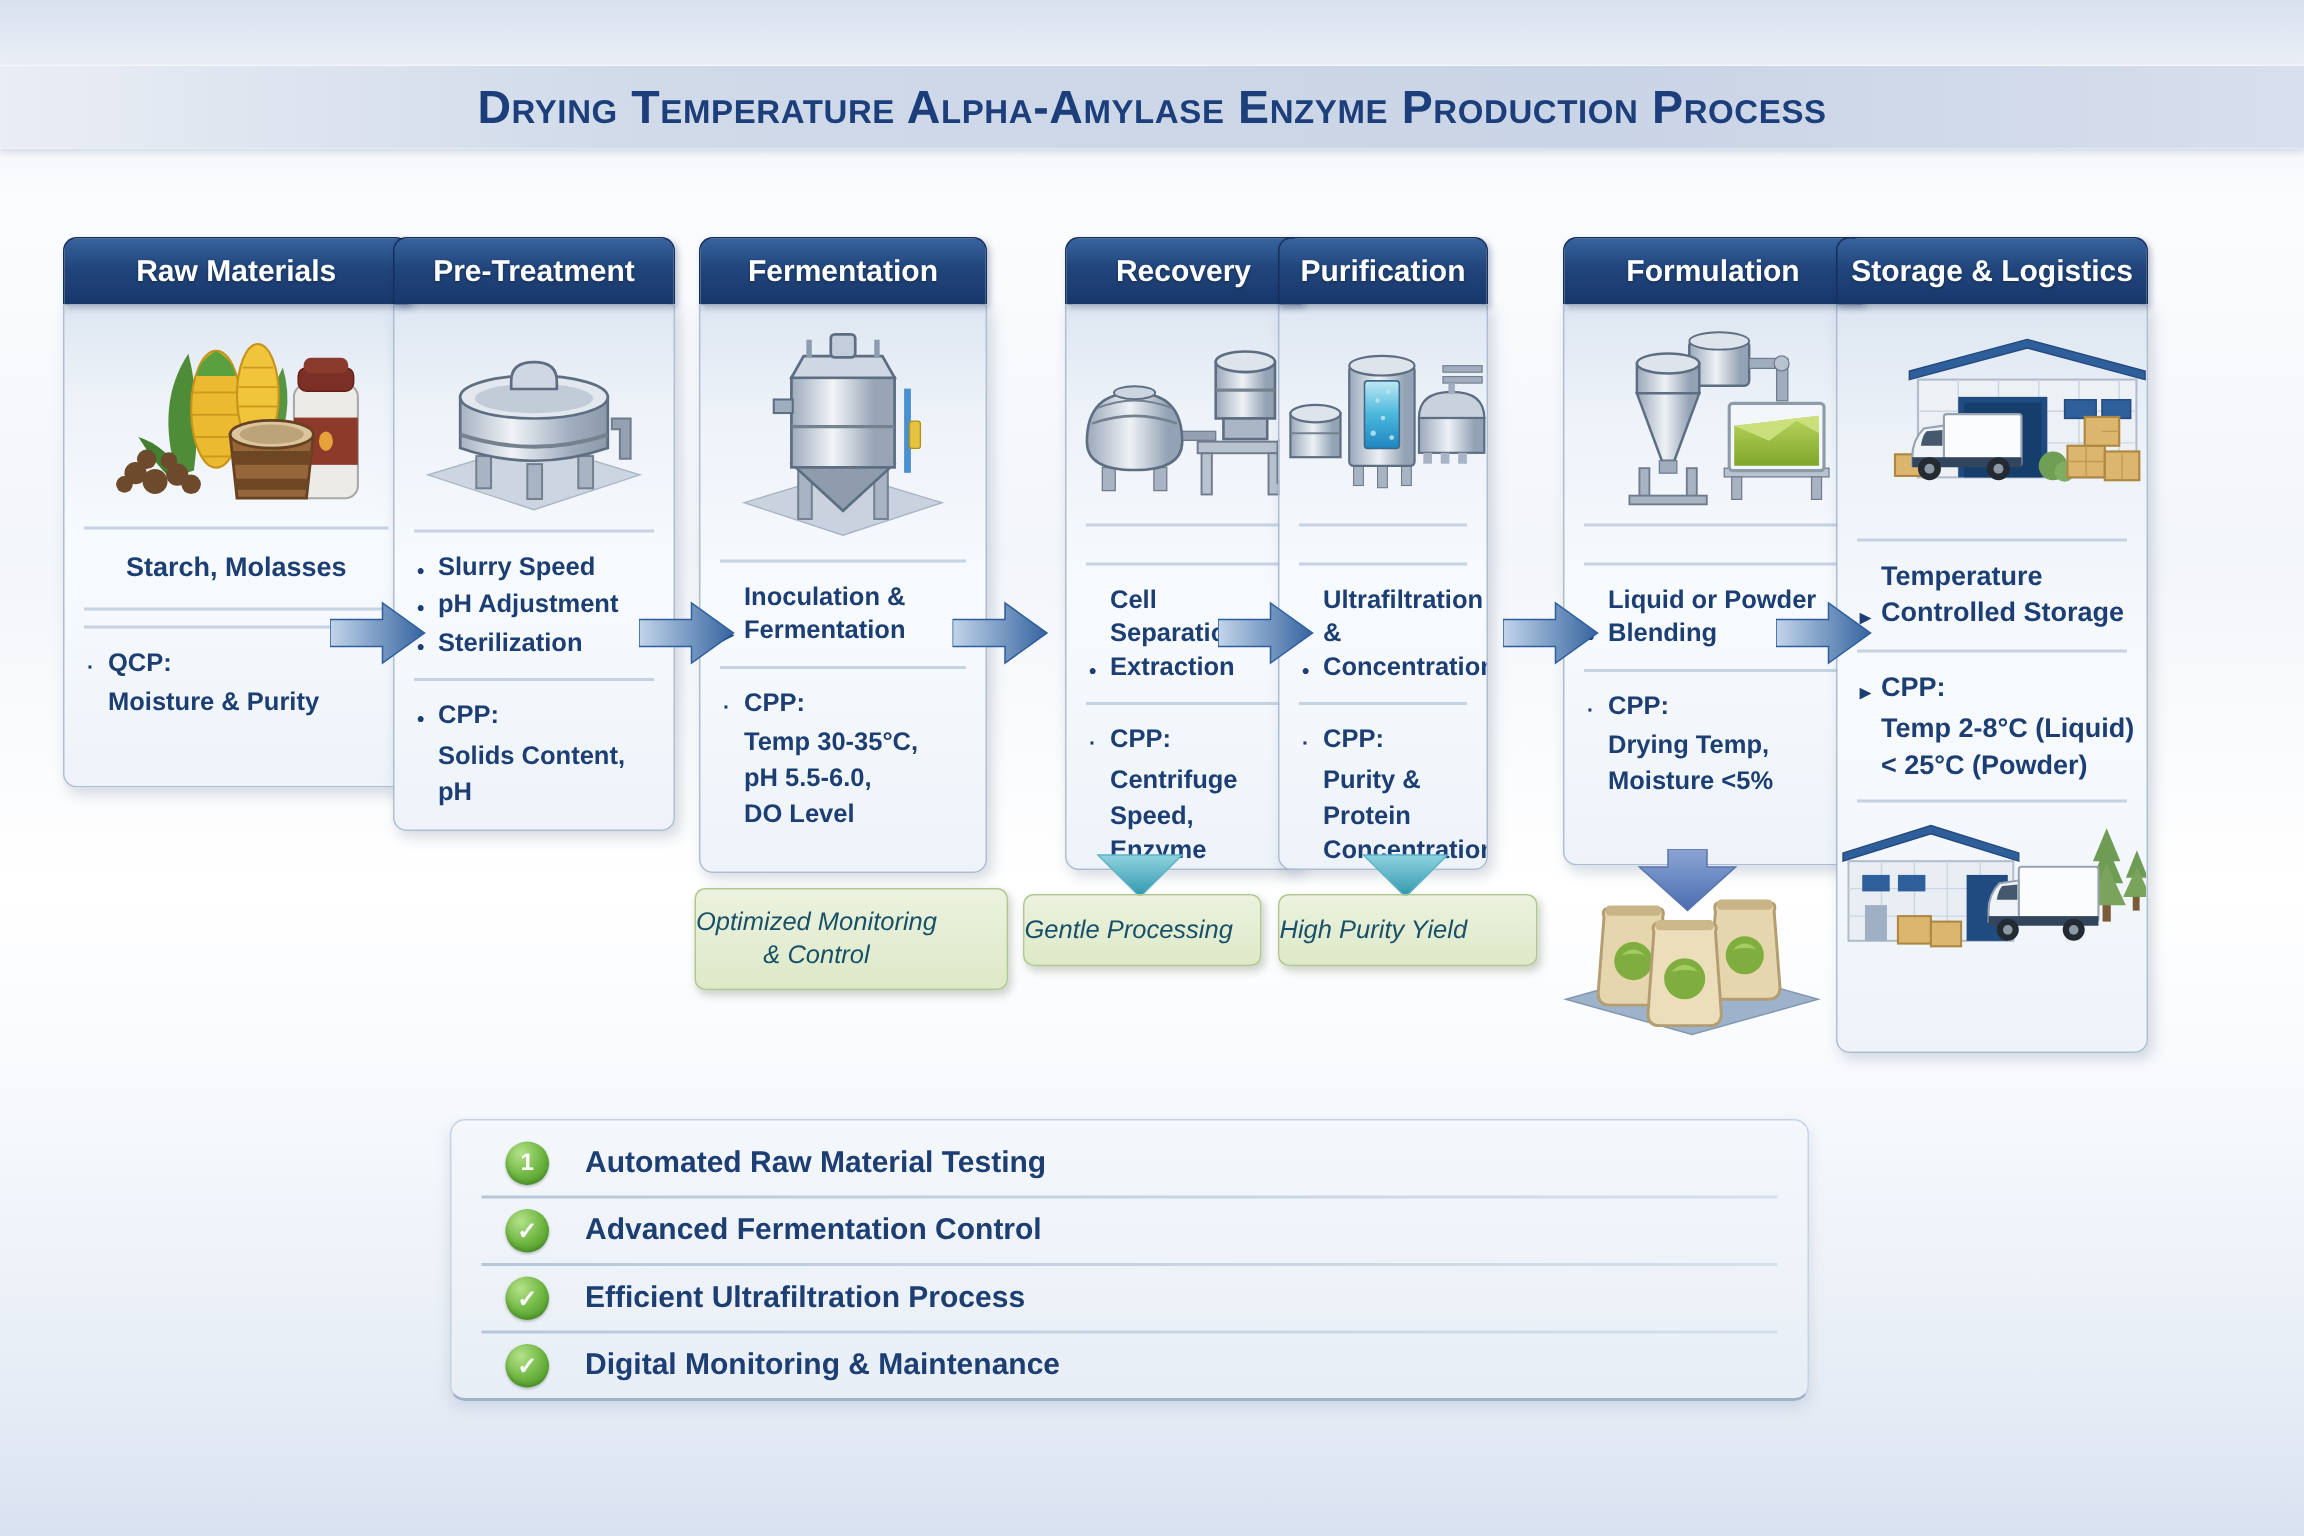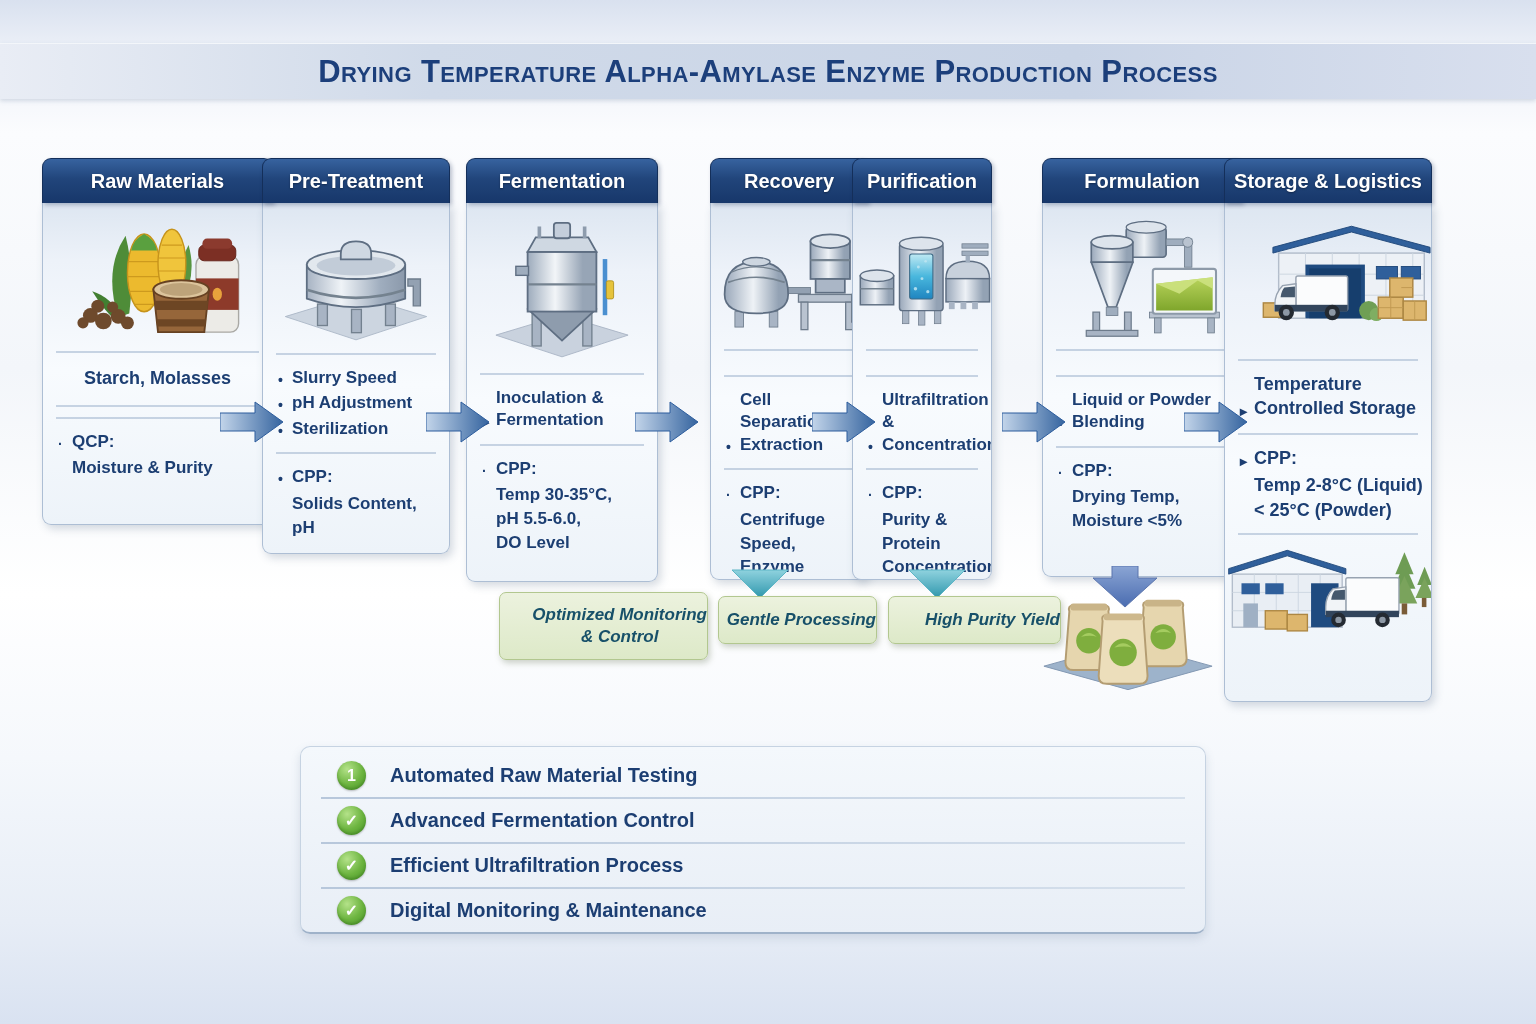--- a/index.html
+++ b/index.html
@@ -33,22 +33,22 @@
   .txt{flex:1;}
   .grp.center .txt{flex:none;}
   .sub{padding-left:14px;white-space:pre-line;line-height:1.4;margin-top:2px;}
   .col-storage-logistics .grp{font-size:18px;}
   
   .flow-arrow{position:absolute;z-index:6;}
   .down-arrow{position:absolute;z-index:4;}
   
   .callout{position:absolute;z-index:5;background:linear-gradient(180deg,#ecf2de 0%,#dde9c8 100%);
     border:1px solid #b2c78f;border-radius:7px;box-shadow:2px 3px 6px rgba(100,115,85,.32);
-    display:flex;align-items:center;justify-content:flex-end;text-align:center;
-    font-style:italic;font-weight:bold;color:#175069;font-size:17px;white-space:pre-line;line-height:1.3;margin-left:36px;}
+    display:flex;align-items:center;justify-content:flex-start;text-align:center;
+    font-style:italic;font-weight:normal;color:#175069;font-size:17px;white-space:pre-line;line-height:1.3;}
   
   .stage-art{position:absolute;z-index:3;}
   
   .checklist{position:absolute;left:300px;top:746px;width:906px;height:188px;box-sizing:border-box;
     background:linear-gradient(180deg,#f4f8fc 0%,#e8eef6 100%);
     border:1px solid #c6d3e2;border-bottom:2px solid #9fb2c9;border-radius:10px;
     box-shadow:0 4px 10px rgba(90,110,140,.18);padding:8px 0;}
   .cl-row{display:flex;align-items:center;height:41px;padding-left:36px;gap:24px;}
   .badge{width:29px;height:29px;border-radius:50%;flex:0 0 29px;
     background:radial-gradient(circle at 35% 28%,#b4e289 0%,#6cb43f 55%,#4a982b 100%);

